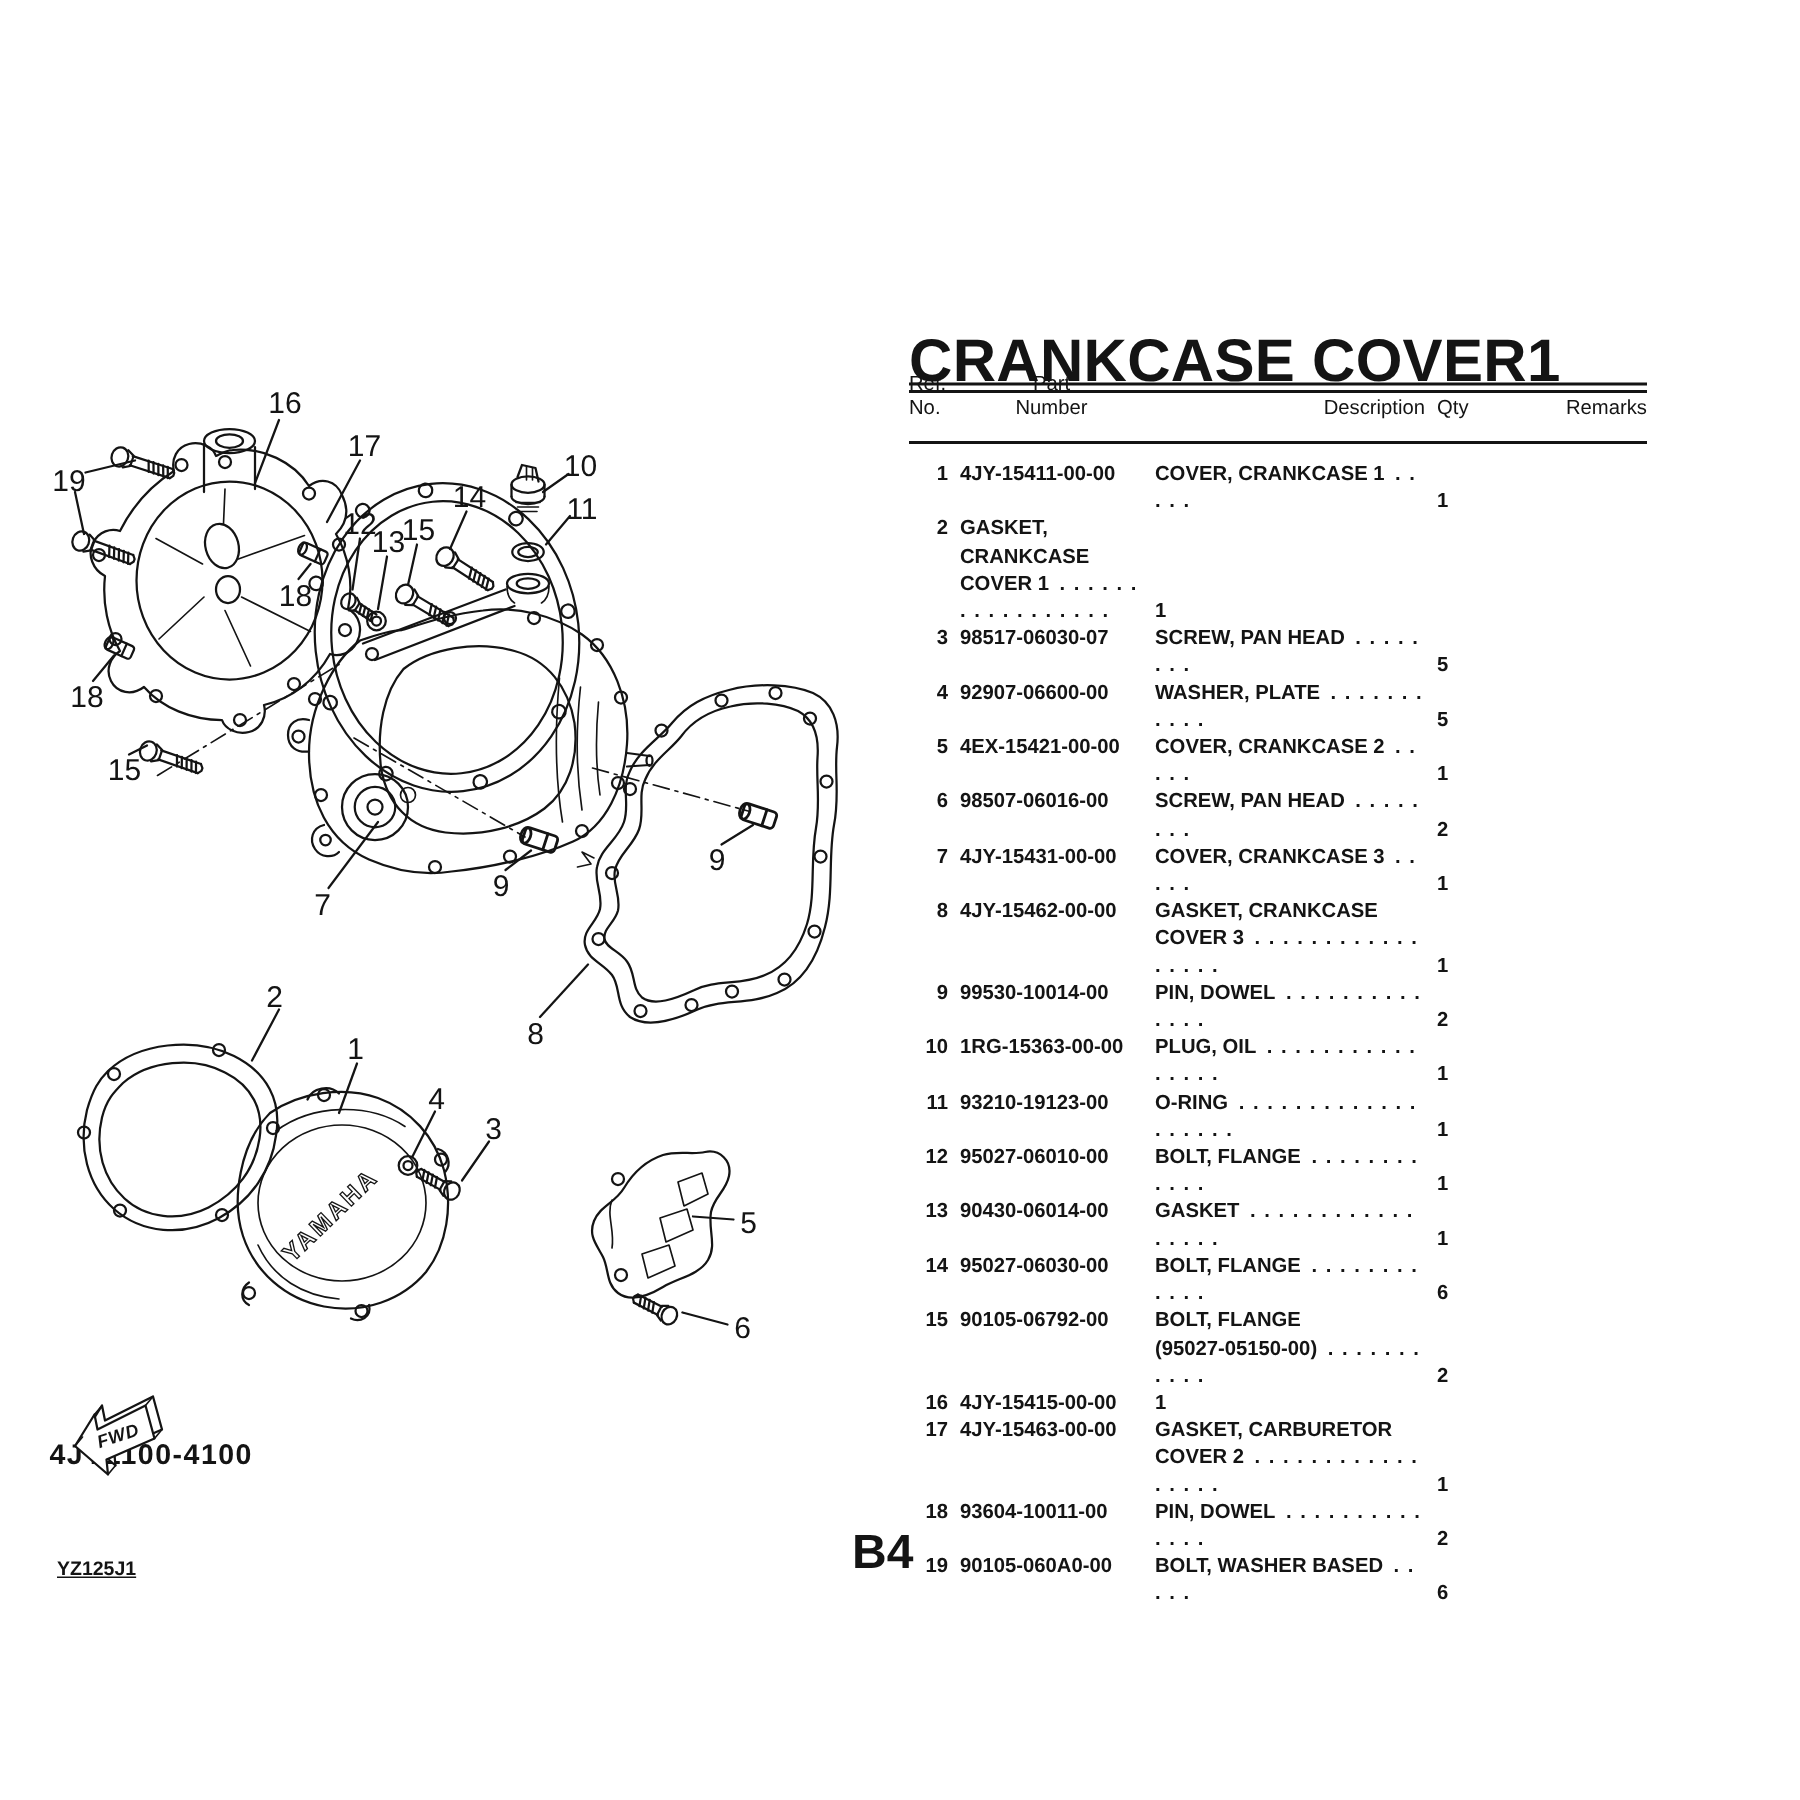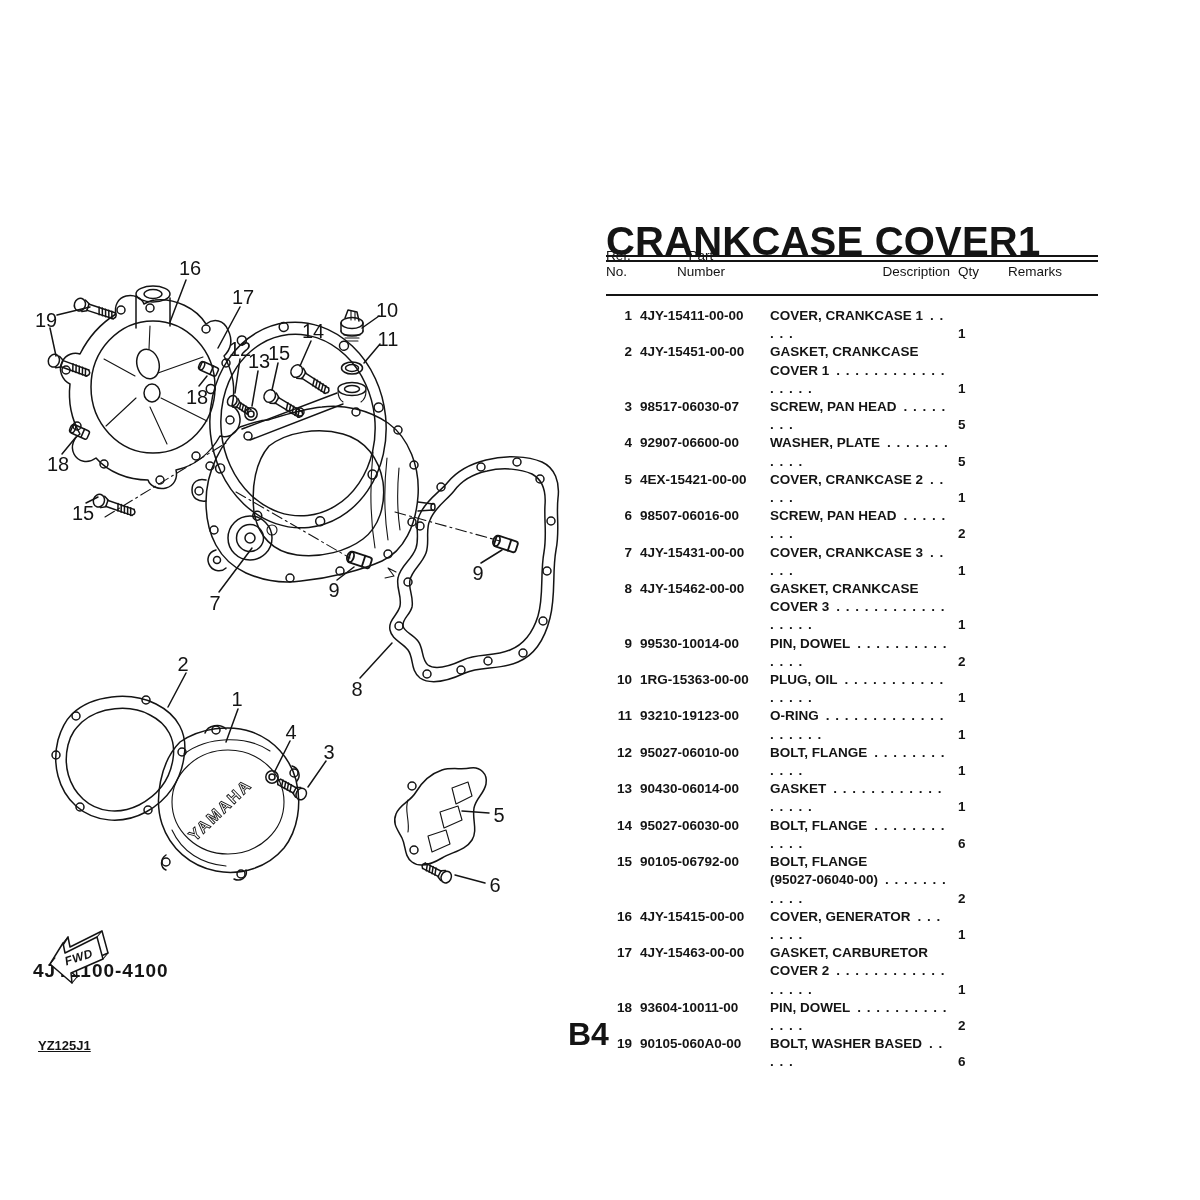--- a/index.html
+++ b/index.html
@@ -8,21 +8,21 @@
     font-family:"Liberation Sans",sans-serif;color:#141414;overflow:hidden;
   }
   .abs{position:absolute;}
   
   #page-title{left:606px;top:219px;font-size:40px;font-weight:bold;letter-spacing:0.2px;white-space:nowrap;}
   #title-rule{left:606px;top:255px;width:492px;height:3px;border-top:2px solid #141414;border-bottom:2px solid #141414;}
   .grid{display:grid;grid-template-columns:26px 122px 180px 42px 1fr;column-gap:8px;}
   #thead{left:606px;top:245px;width:492px;font-size:13.5px;font-weight:normal;line-height:16px;align-items:end;}
   #thead .h-part{text-align:center;}
   #thead .h-desc{text-align:right;}
-  #thead .h-remarks{text-align:left;margin-top:19px;}
+  #thead .h-remarks{text-align:right;margin-top:19px;}
   #thead-rule{left:606px;top:294px;width:492px;border-top:2.5px solid #141414;}
   #tbody{left:606px;top:307px;width:492px;font-size:13.5px;font-weight:bold;line-height:18.2px;}
   .row .c-ref{text-align:right;}
   .row .c-qty{align-self:end;}
   .dots{margin-left:7px;letter-spacing:1px;}
   
   #page-code{left:568px;top:1016px;font-size:32px;font-weight:bold;}
   #model-code{left:38px;top:1038px;font-size:13px;font-weight:bold;text-decoration:underline;}
   #drawing-number{left:33px;top:960px;font-size:19px;font-weight:bold;letter-spacing:1px;}
   
@@ -58,21 +58,20 @@
 <div class="abs" id="tbody">
     <div class="grid row">
       <div class="c-ref">1</div>
       <div class="c-part">4JY-15411-00-00</div>
       <div class="c-desc"><span>COVER, CRANKCASE 1</span><span class="dots">. . . . .</span></div>
       <div class="c-qty">1</div>
       <div class="c-rem"></div>
     </div>
     <div class="grid row">
       <div class="c-ref">2</div>
-      <div class="c-part">4JY-15451-00-00</div>
       <div class="c-desc"><span>GASKET, CRANKCASE</span><br><span>COVER 1</span><span class="dots">. . . . . . . . . . . . . . . . .</span></div>
       <div class="c-qty">1</div>
       <div class="c-rem"></div>
     </div>
     <div class="grid row">
       <div class="c-ref">3</div>
       <div class="c-part">98517-06030-07</div>
       <div class="c-desc"><span>SCREW, PAN HEAD</span><span class="dots">. . . . . . . .</span></div>
       <div class="c-qty">5</div>
       <div class="c-rem"></div>
@@ -150,28 +149,27 @@
     <div class="grid row">
       <div class="c-ref">14</div>
       <div class="c-part">95027-06030-00</div>
       <div class="c-desc"><span>BOLT, FLANGE</span><span class="dots">. . . . . . . . . . . .</span></div>
       <div class="c-qty">6</div>
       <div class="c-rem"></div>
     </div>
     <div class="grid row">
       <div class="c-ref">15</div>
       <div class="c-part">90105-06792-00</div>
-      <div class="c-desc"><span>BOLT, FLANGE</span><br><span>(95027-06040-00)</span><span class="dots">. . . . . . . . . . .</span></div>
+      <div class="c-desc"><span>BOLT, FLANGE</span><br><span>(95027-05150-00)</span><span class="dots">. . . . . . . . . . .</span></div>
       <div class="c-qty">2</div>
       <div class="c-rem"></div>
     </div>
     <div class="grid row">
       <div class="c-ref">16</div>
       <div class="c-part">4JY-15415-00-00</div>
-      <div class="c-desc"><span>COVER, GENERATOR</span><span class="dots">. . . . . . .</span></div>
       <div class="c-qty">1</div>
       <div class="c-rem"></div>
     </div>
     <div class="grid row">
       <div class="c-ref">17</div>
       <div class="c-part">4JY-15463-00-00</div>
       <div class="c-desc"><span>GASKET, CARBURETOR</span><br><span>COVER 2</span><span class="dots">. . . . . . . . . . . . . . . . .</span></div>
       <div class="c-qty">1</div>
       <div class="c-rem"></div>
     </div>

